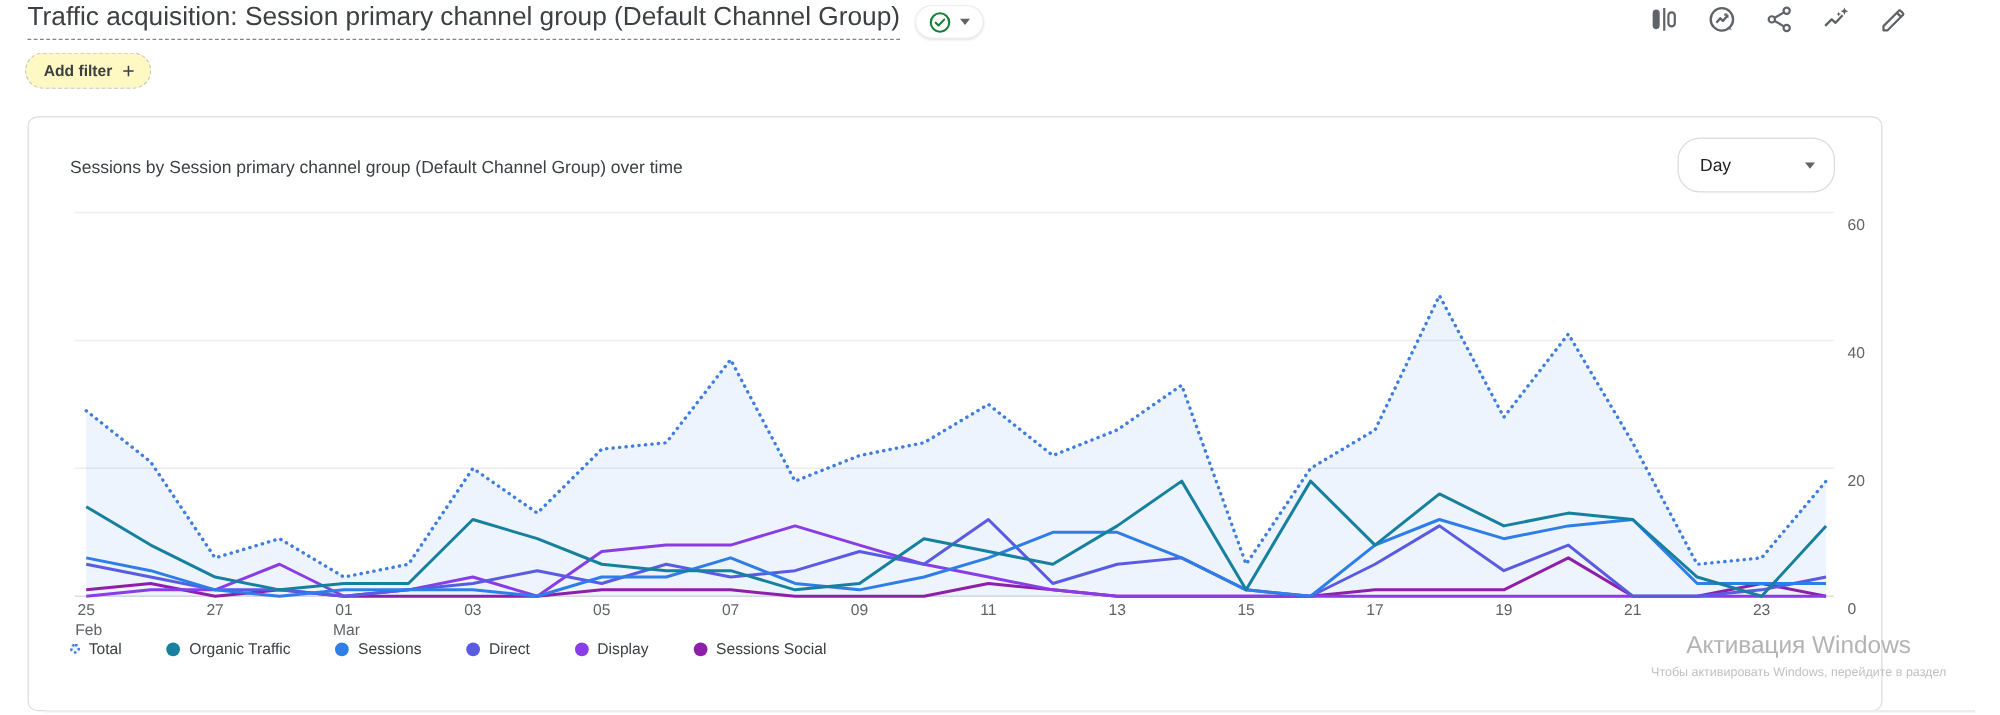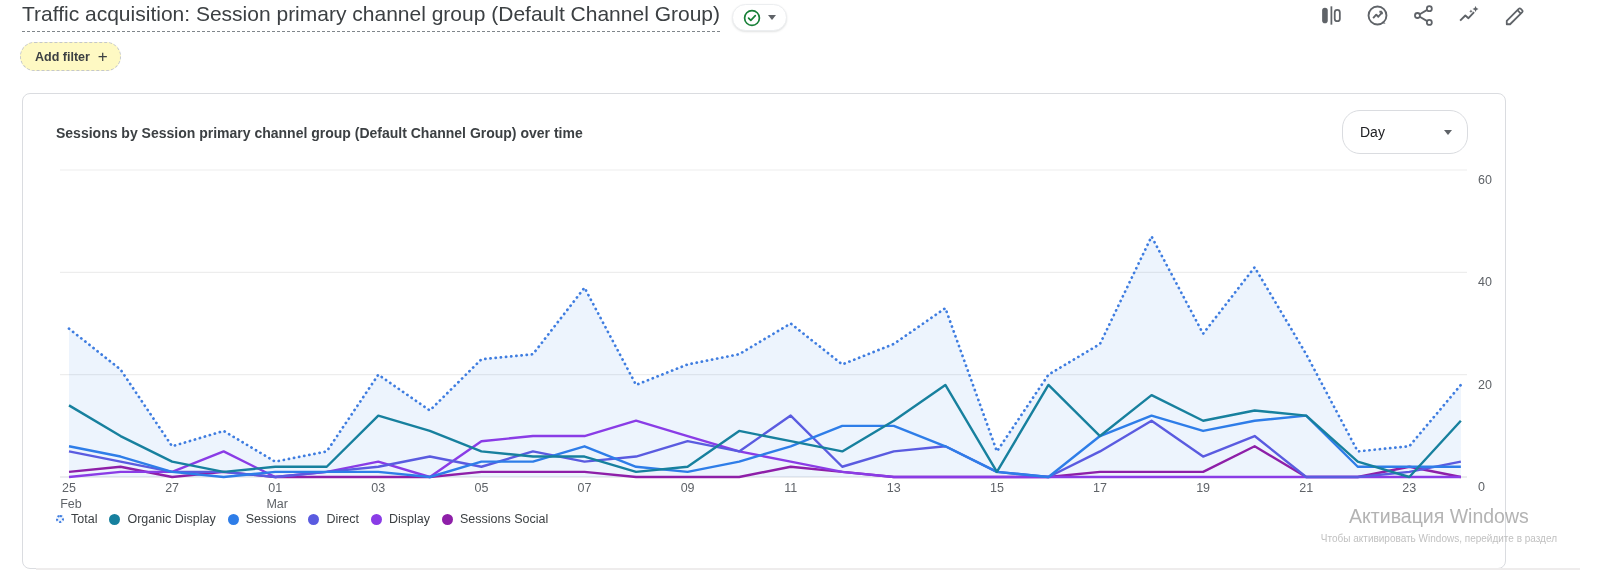--- a/index.html
+++ b/index.html
@@ -19,33 +19,33 @@
   .tb-icon { width:25px; height:25px; display:inline-block; cursor:pointer; }
 
   .add-filter { position:absolute; left:20px; top:42px; height:29px; display:inline-flex;
     align-items:center; gap:8px; padding:0 12px 0 14px; border:1px dashed #c4c7cb;
     border-radius:15px; background:#fef9c3; color:#3c4043; font-size:12.5px; font-weight:700; }
   .plus-glyph { font-size:17px; font-weight:400; color:#3c4043; line-height:1; }
 
   
   .card { position:absolute; left:22px; top:93px; width:1484px; height:476px;
     background:#fff; border:1px solid #dadce0; border-radius:8px; }
-  .chart-title { position:absolute; left:56px; top:125px; font-size:14px; font-weight:700;
+  .chart-title { position:absolute; left:56px; top:125px; font-size:14px; font-weight:400;
     color:#3c4043; }
   .day-select { position:absolute; left:1342px; top:110px; width:126px; height:44px;
     border:1px solid #dadce0; border-radius:18px; background:#fff; display:flex;
     align-items:center; justify-content:space-between; padding:0 15px 0 17px; cursor:pointer; }
   .day-select .lbl { font-size:14px; color:#202124; }
 
   
   #chart-svg { position:absolute; left:38px; top:158px; }
   #chart-svg text { font-family:"Liberation Sans","DejaVu Sans",sans-serif; }
 
   
-  .legend { position:absolute; left:56px; top:512px; display:flex; align-items:center; gap:12px; }
+  .legend { position:absolute; left:56px; top:512px; display:flex; align-items:center; gap:36px; }
   .legend-item { display:inline-flex; align-items:center; gap:7px; font-size:12.5px;
     color:#3c4043; cursor:pointer; }
   .dot { width:11px; height:11px; border-radius:50%; display:inline-block; }
   .dot.dotted { width:8px; height:8px; border:2px dotted #3f7de0; background:#eef4fd; }
 
   
   .watermark { position:absolute; right:43px; top:505px; text-align:center; pointer-events:none; }
   .wm1 { font-size:19.5px; color:rgba(166,166,166,.85); }
   .wm2 { font-size:10px; color:rgba(185,185,185,.9); margin-top:5px; }
 
@@ -156,21 +156,21 @@
     <polyline points="31,170.607 82.55,211.543 134.1,288.298 185.64999999999998,272.947 237.2,303.649 288.75,293.415 340.29999999999995,216.66 391.84999999999997,252.47899999999998 443.4,201.309 494.95,196.192 546.5,129.671 598.05,226.894 649.5999999999999,206.426 701.15,196.192 752.6999999999999,165.49 804.25,206.426 855.8,185.958 907.3499999999999,150.139 958.9,293.415 1010.4499999999999,216.66 1062,185.958 1113.55,78.501 1165.1,175.724 1216.6499999999999,109.203 1268.1999999999998,196.192 1319.75,293.415 1371.3,288.298 1422.85,226.894" fill="none" stroke="#3f7de0" stroke-width="2.7" stroke-linejoin="round" stroke-dasharray="0.2 5" stroke-linecap="round"></polyline>
   </svg>
 
 <div class="legend" id="legend">
     <span class="legend-item">
       <span class="dot dotted" style="border-color: rgb(63, 125, 224);"></span>
       <span>Total</span>
     </span>
     <span class="legend-item">
       <span class="dot" style="background: rgb(23, 128, 158);"></span>
-      <span>Organic Display</span>
+      <span>Organic Traffic</span>
     </span>
     <span class="legend-item">
       <span class="dot" style="background: rgb(46, 125, 232);"></span>
       <span>Sessions</span>
     </span>
     <span class="legend-item">
       <span class="dot" style="background: rgb(90, 91, 224);"></span>
       <span>Direct</span>
     </span>
     <span class="legend-item">

